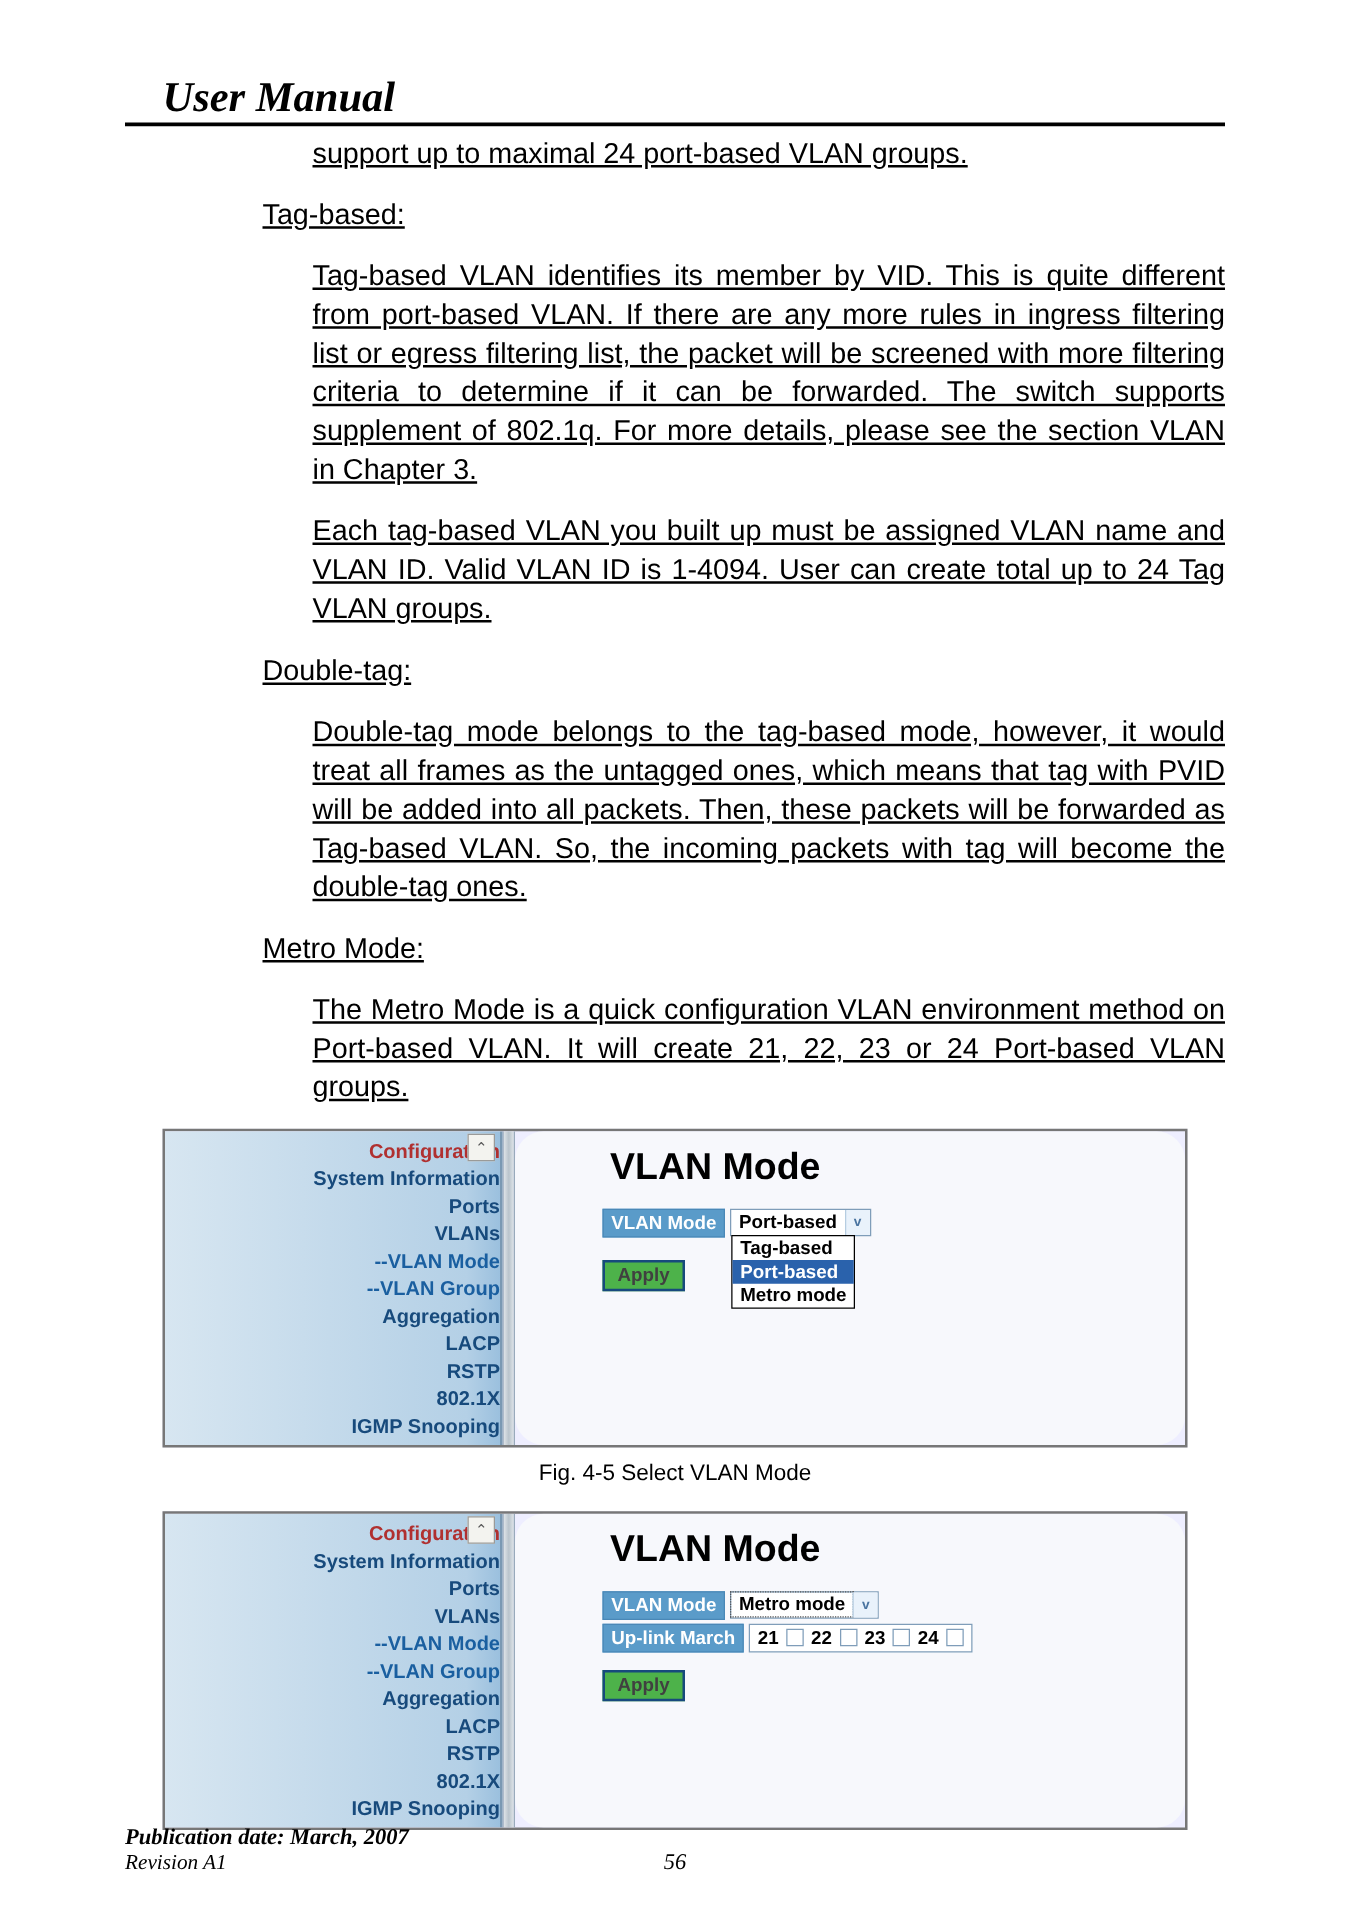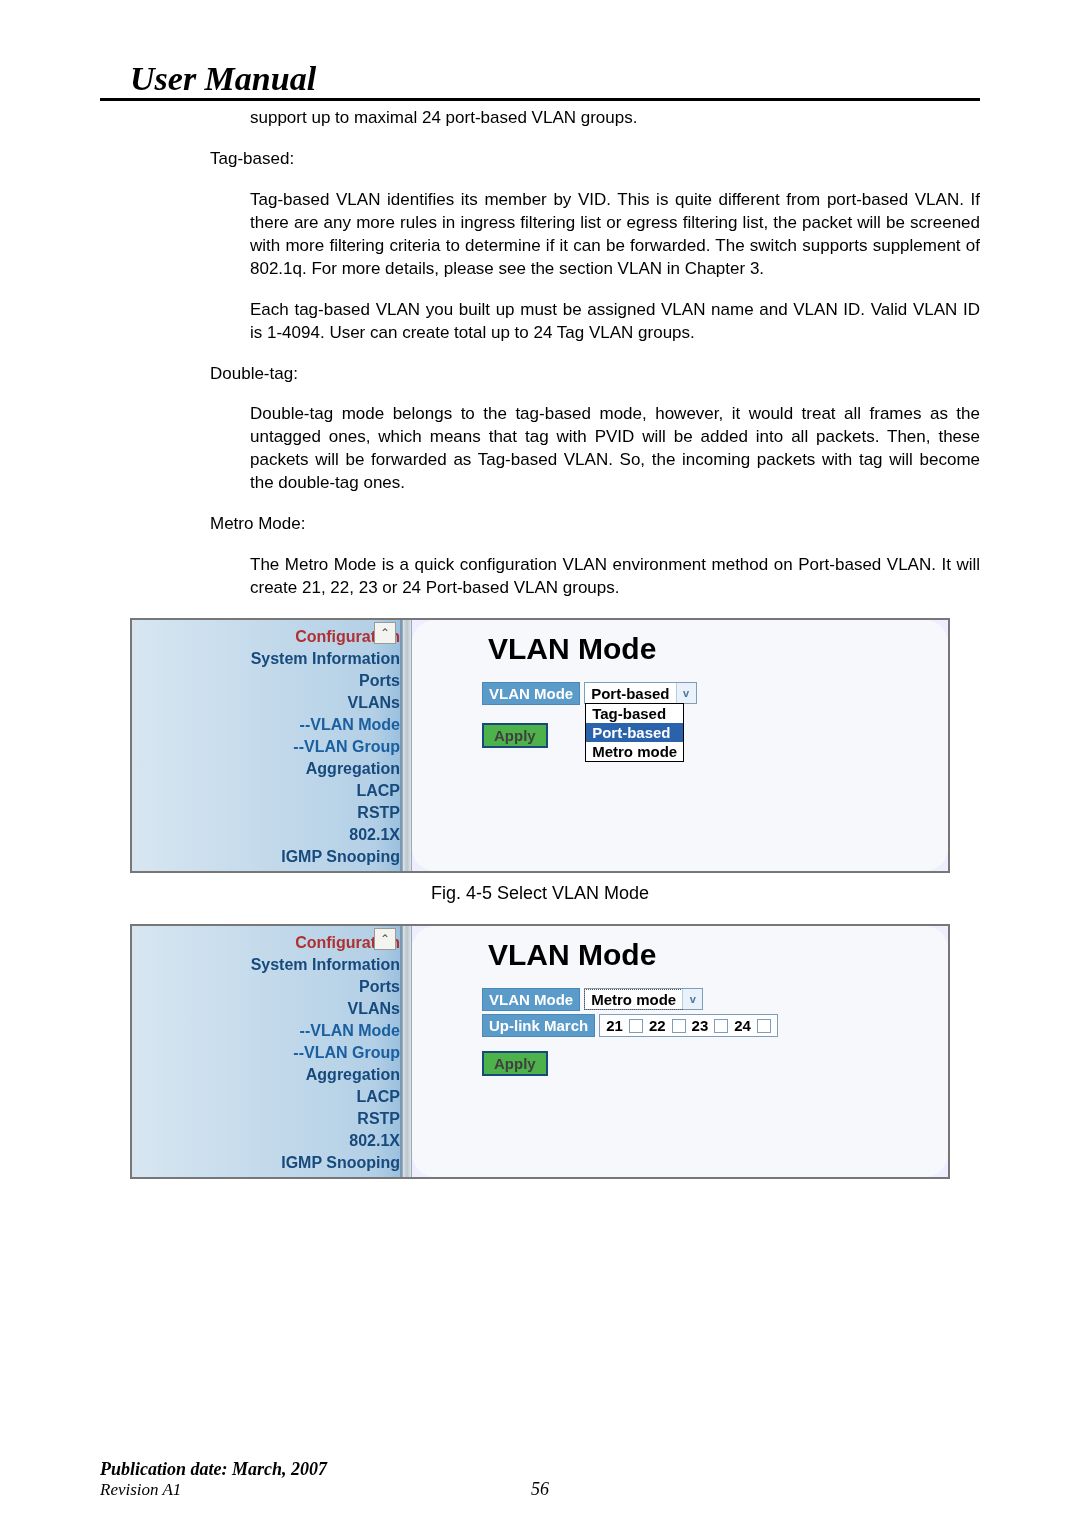--- a/index.html
+++ b/index.html
@@ -15,23 +15,24 @@
   .header-title {
     font-family: "Times New Roman", serif;
     font-size: 34px;
     font-weight: bold;
     font-style: italic;
     border-bottom: 3px solid #000;
     margin-bottom: 6px;
     padding-left: 30px;
   }
   .body-text {
-    font-size: 17px;
+    font-size: 23px;
     line-height: 1.35;
     text-align: justify;
+    text-decoration: underline;
   }
   .indent1 { margin-left: 150px; margin-bottom: 18px; }
   .indent0 { margin-left: 110px; margin-bottom: 18px; }
   .figure {
     margin: 18px 30px 10px 30px;
     border: 2px solid #777;
     display: flex;
     background: #eef;
     overflow: hidden;
   }

